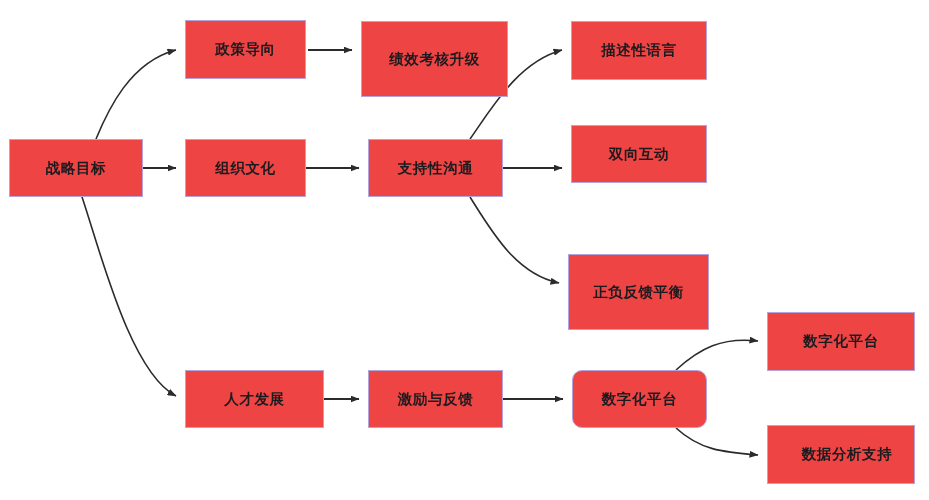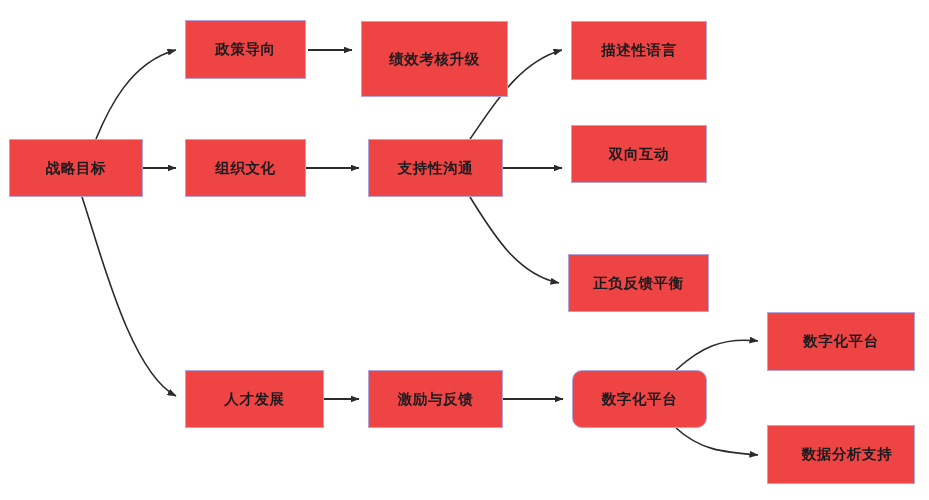--- a/index.html
+++ b/index.html
@@ -102,21 +102,21 @@
   </div>
 
   <div class="node" style="left:571px; top:21px; width:136px; height:59px;">
     <span class="node-label">描述性语言</span>
   </div>
 
   <div class="node" style="left:571px; top:125px; width:136px; height:58px;">
     <span class="node-label">双向互动</span>
   </div>
 
-  <div class="node" style="left:568px; top:254px; width:141px; height:58px;">
+  <div class="node" style="left:568px; top:254px; width:141px; height:76px;">
     <span class="node-label">正负反馈平衡</span>
   </div>
 
   <div class="node" style="left:185px; top:370px; width:139px; height:58px;">
     <span class="node-label">人才发展</span>
   </div>
 
   <div class="node" style="left:368px; top:370px; width:135px; height:58px;">
     <span class="node-label">激励与反馈</span>
   </div>

